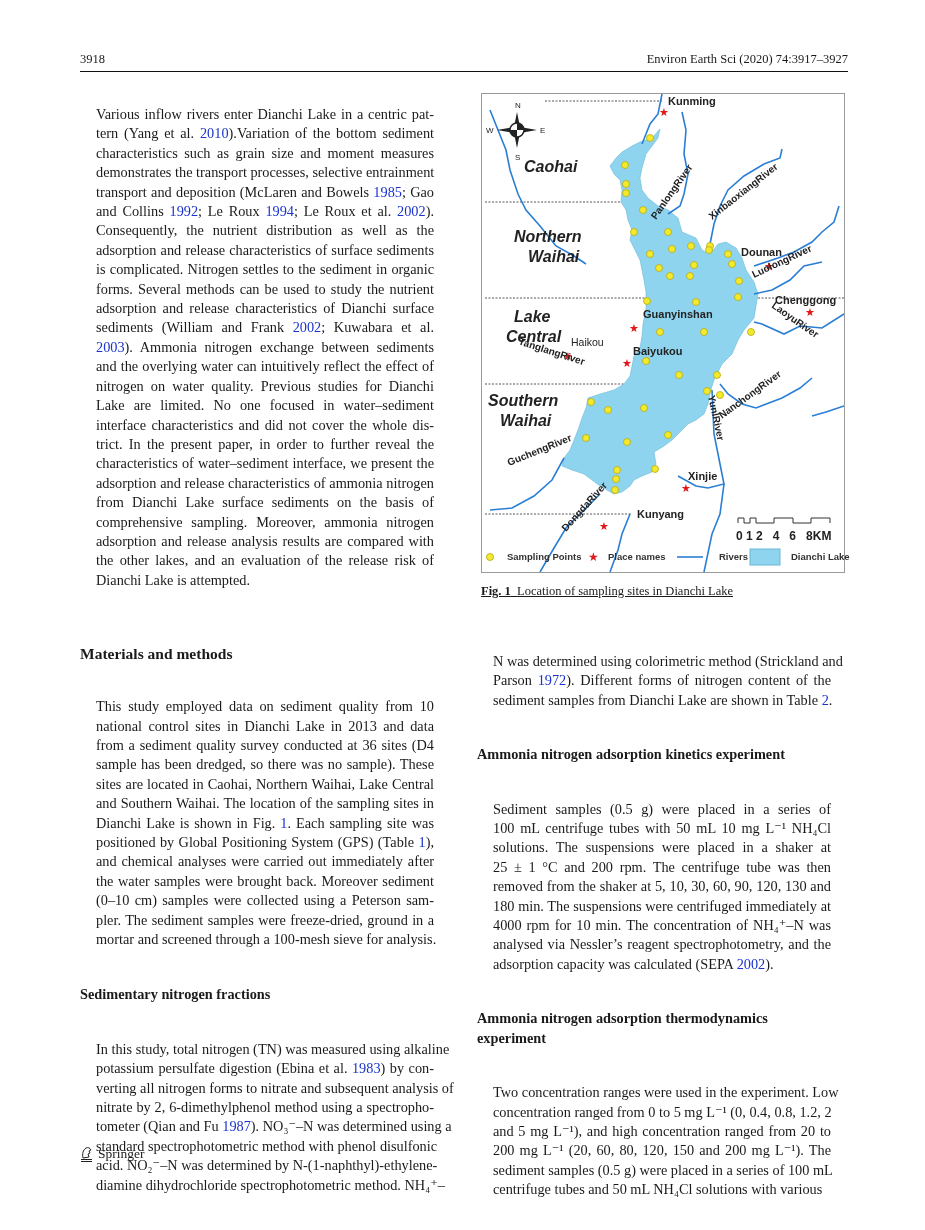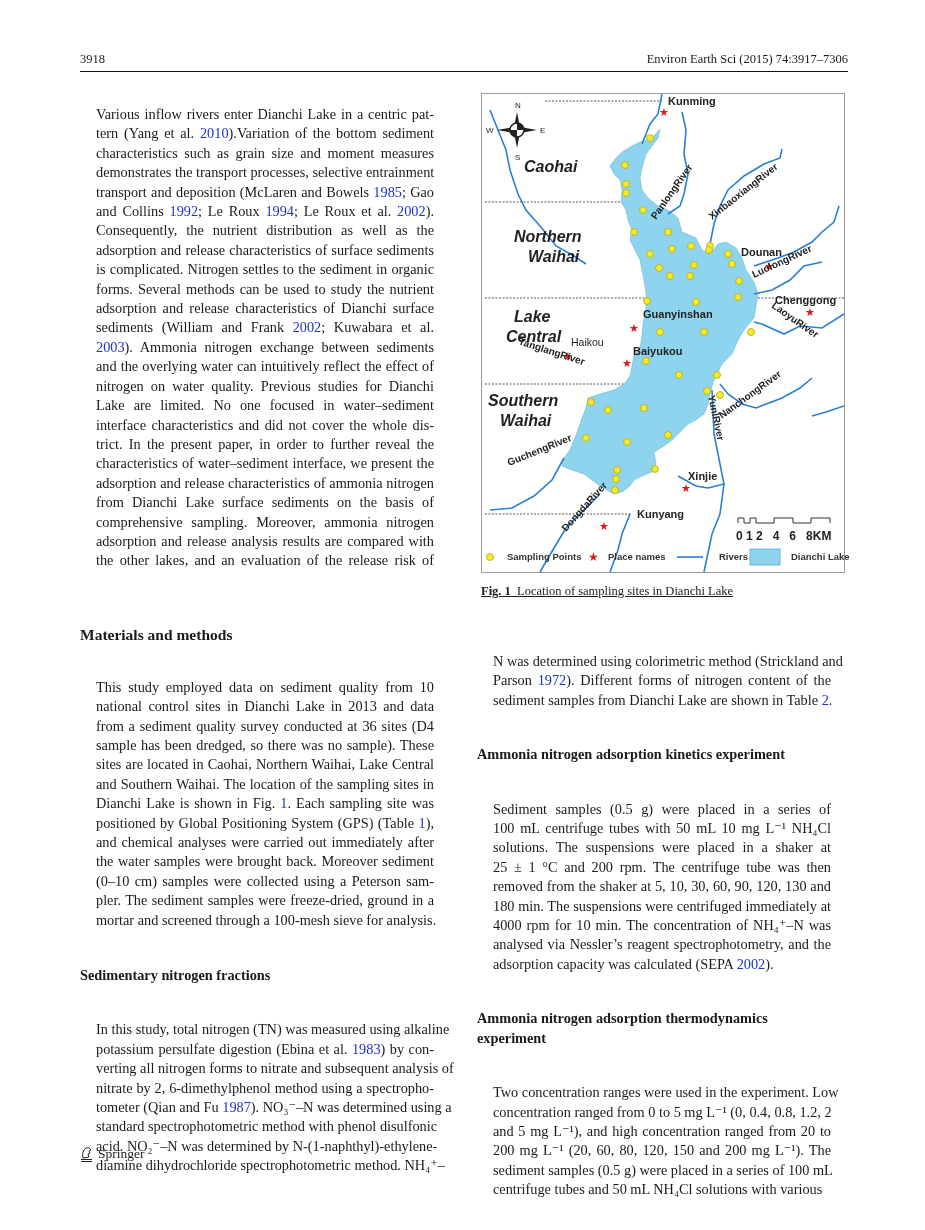--- a/index.html
+++ b/index.html
@@ -29,21 +29,21 @@
   .fig-caption { position:absolute; left:481px; top:584px; font-size:12.5px;text-decoration:underline; }
   .fig-caption b { font-weight:bold; }
   .footer { position:absolute; left:80px; top:1146px; font-size:13.5px; display:flex; align-items:flex-end; gap:4px; }
   .map-label { font-family:"Liberation Sans", "DejaVu Sans", sans-serif; }
 </style>
 </head>
 <body>
 
 <div class="page-header">
   <span class="pnum">3918</span>
-  <span class="journal">Environ Earth Sci (2015) 74:3917–7306</span>
+  <span class="journal">Environ Earth Sci (2020) 74:3917–3927</span>
 </div>
 <div class="header-rule"></div>
 
 <div class="col col-left">
   <p>
       <span class="just-line">Various inflow rivers enter Dianchi Lake in a centric pat-</span>
       <span class="just-line">tern (Yang et al. <span class="cite">2010</span>).Variation of the bottom sediment</span>
       <span class="just-line">characteristics such as grain size and moment measures</span>
       <span class="just-line">demonstrates the transport processes, selective entrainment</span>
       <span class="just-line">transport and deposition (McLaren and Bowels <span class="cite">1985</span>; Gao</span>
@@ -59,20 +59,21 @@
       <span class="just-line">nitrogen on water quality. Previous studies for Dianchi</span>
       <span class="just-line">Lake are limited. No one focused in water–sediment</span>
       <span class="just-line">interface characteristics and did not cover the whole dis-</span>
       <span class="just-line">trict. In the present paper, in order to further reveal the</span>
       <span class="just-line">characteristics of water–sediment interface, we present the</span>
       <span class="just-line">adsorption and release characteristics of ammonia nitrogen</span>
       <span class="just-line">from Dianchi Lake surface sediments on the basis of</span>
       <span class="just-line">comprehensive sampling. Moreover, ammonia nitrogen</span>
       <span class="just-line">adsorption and release analysis results are compared with</span>
       <span class="just-line">the other lakes, and an evaluation of the release risk of</span>
+      <span class="last-line">Dianchi Lake is attempted.</span>
     </p>
   <div style="height:38px"></div>
   <h2>Materials and methods</h2>
   <div style="height:17px"></div>
   <p>
       <span class="just-line">This study employed data on sediment quality from 10</span>
       <span class="just-line">national control sites in Dianchi Lake in 2013 and data</span>
       <span class="just-line">from a sediment quality survey conducted at 36 sites (D4</span>
       <span class="just-line">sample has been dredged, so there was no sample). These</span>
       <span class="just-line">sites are located in Caohai, Northern Waihai, Lake Central</span>

